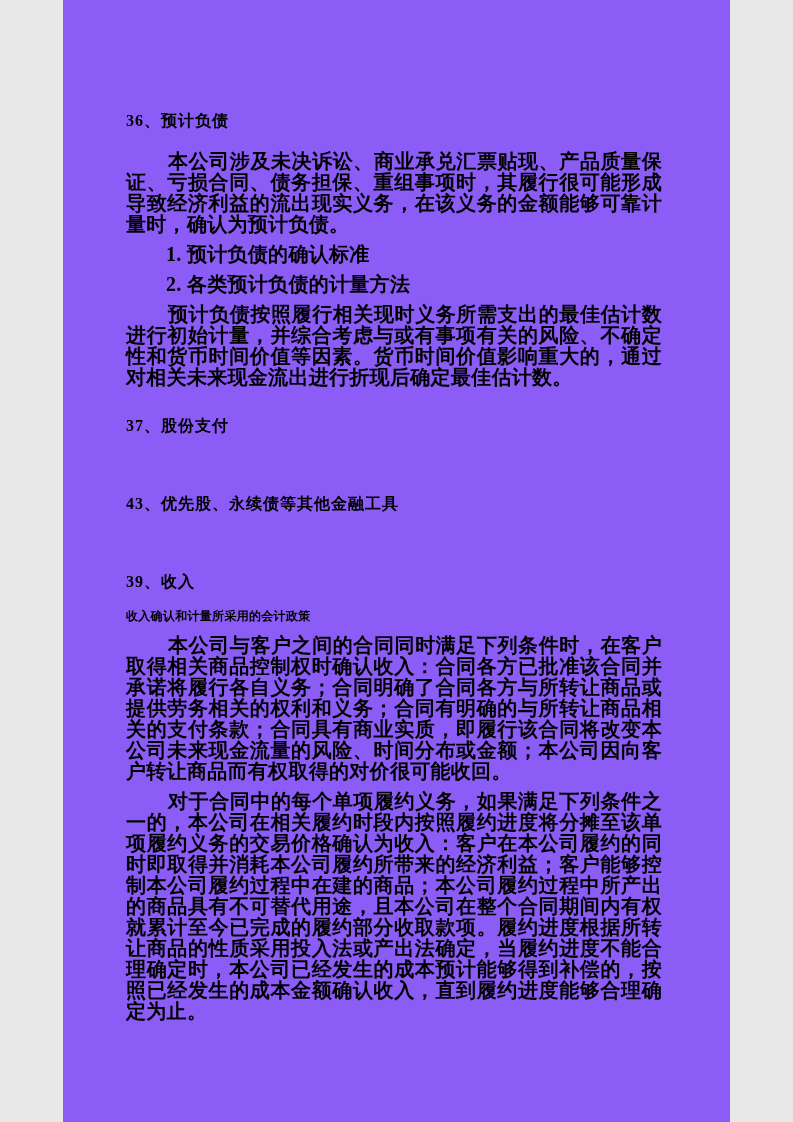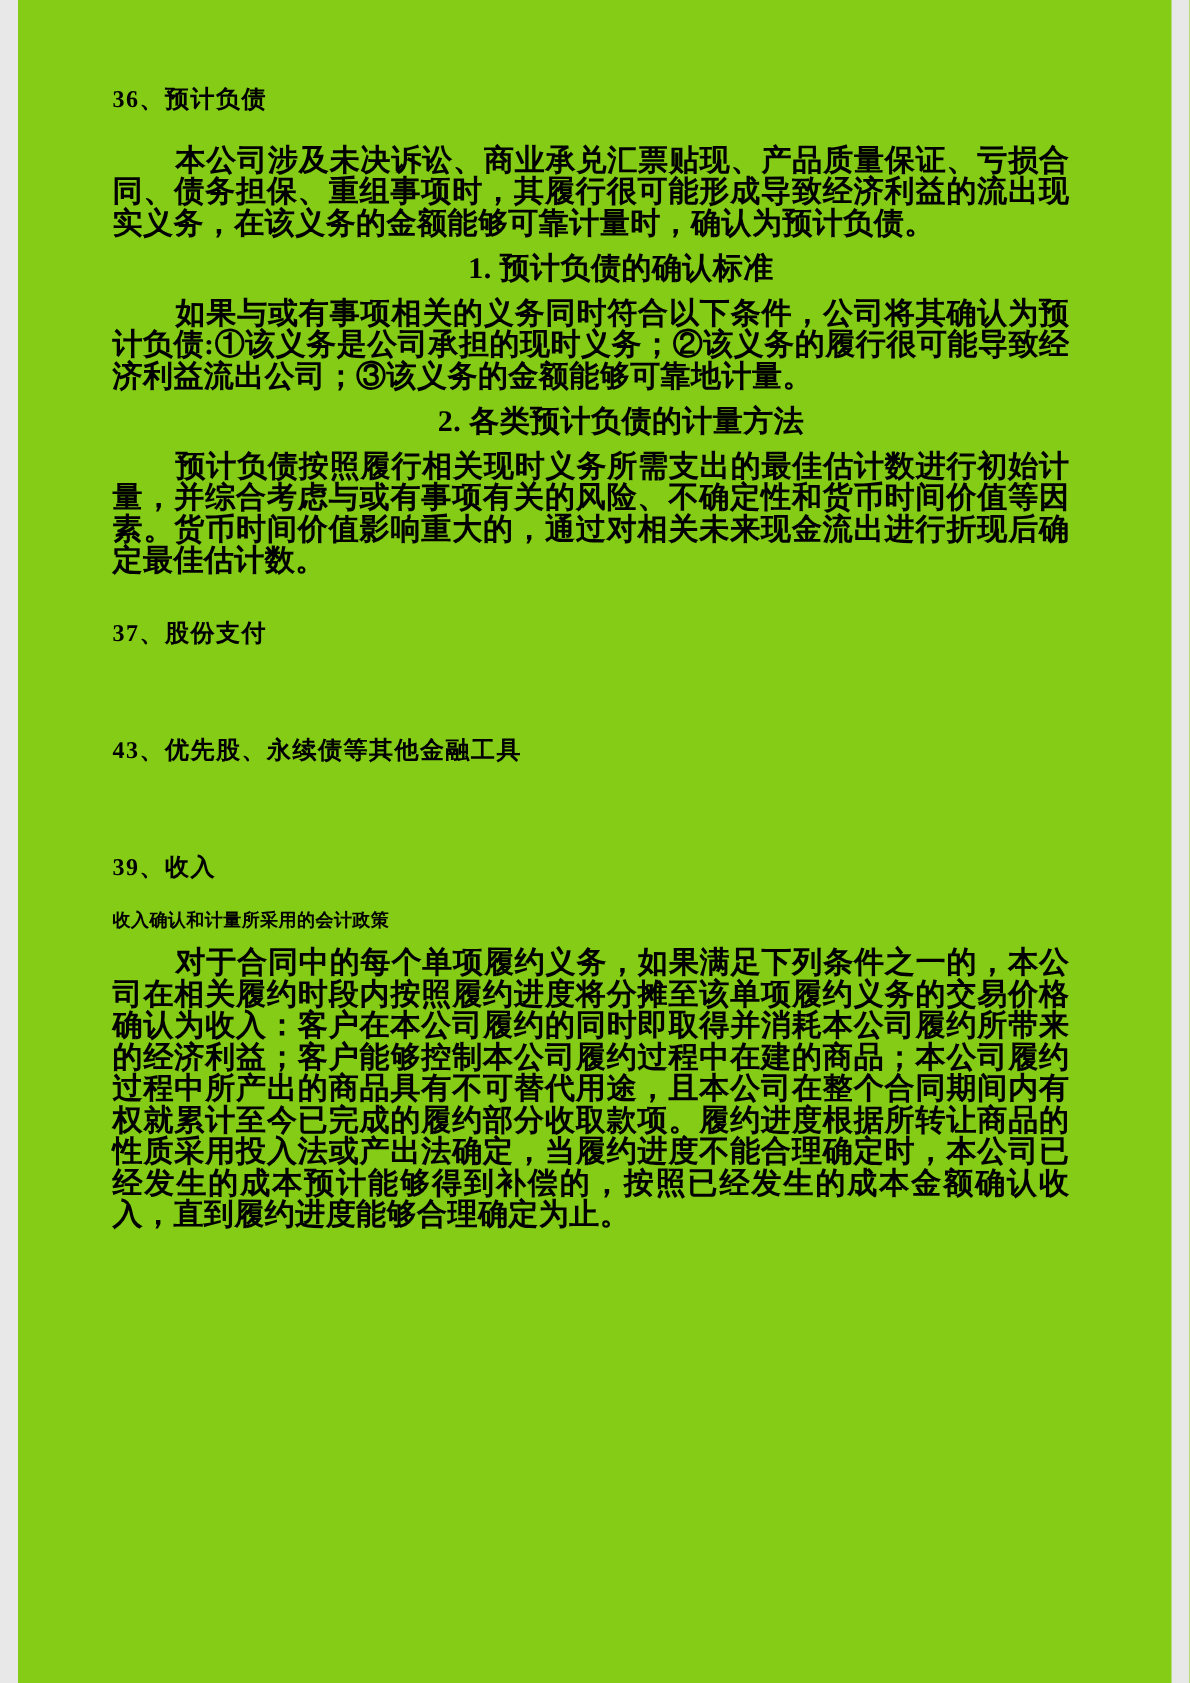--- a/index.html
+++ b/index.html
@@ -2,27 +2,27 @@
 <html><head>
 <meta charset="utf-8">
 <style>
   html, body { margin: 0; padding: 0; }
   body {
     background: #e8e8e8;
     font-family: "Liberation Serif", "DejaVu Serif", serif;
   }
   .page {
     position: relative;
-    width: 769px;
+    width: 667px;
     height: 1122px;
     margin: 0 auto;
-    background: #84cc16;
+    background: #8b5cf6;
     color: #000000;
     box-sizing: border-box;
-    padding: 57px 68px 40px 63px;
+    padding: 111px 68px 40px 63px;
     overflow: hidden;
   }
   .section-heading {
     font-size: 16px;
     line-height: 20px;
     font-weight: bold;
     letter-spacing: 1px;
     margin: 0 0 20px 0;
   }
   .heading-37 { margin: 28px 0 0 0; }
@@ -30,54 +30,54 @@
   .heading-39 { margin: 58px 0 0 0; }
   .para, .numbered-item {
     font-size: 20px;
     line-height: 21px;
     letter-spacing: 0.3px;
     text-align: justify;
     text-indent: 2.1em;
     margin: 0 0 9px 0;
     font-weight: bold;
   }
-  .numbered-item { text-indent: 2em; text-align: center; }
+  .numbered-item { text-indent: 2em; text-align: left; }
   .subtitle {
     font-size: 12px;
     line-height: 17px;
     letter-spacing: 0.3px;
     font-weight: bold;
     text-indent: 0;
     margin: 16px 0 10px 0;
   }
 </style>
 </head>
 <body>
 
 <div class="page">
 
   <h2 class="section-heading">36、预计负债</h2>
 
   <p class="para">本公司涉及未决诉讼、商业承兑汇票贴现、产品质量保证、亏损合同、债务担保、重组事项时，其履行很可能形成导致经济利益的流出现实义务，在该义务的金额能够可靠计量时，确认为预计负债。</p>
 
   <p class="numbered-item">1. 预计负债的确认标准</p>
 
-  <p class="para">如果与或有事项相关的义务同时符合以下条件，公司将其确认为预计负债:①该义务是公司承担的现时义务；②该义务的履行很可能导致经济利益流出公司；③该义务的金额能够可靠地计量。</p>
 
   <p class="numbered-item">2. 各类预计负债的计量方法</p>
 
   <p class="para">预计负债按照履行相关现时义务所需支出的最佳估计数进行初始计量，并综合考虑与或有事项有关的风险、不确定性和货币时间价值等因素。货币时间价值影响重大的，通过对相关未来现金流出进行折现后确定最佳估计数。</p>
 
 
 
   <h2 class="section-heading heading-37">37、股份支付</h2>
 
   <h2 class="section-heading heading-38">43、优先股、永续债等其他金融工具</h2>
 
   <h2 class="section-heading heading-39">39、收入</h2>
 
   <p class="subtitle">收入确认和计量所采用的会计政策</p>
 
+  <p class="para">本公司与客户之间的合同同时满足下列条件时，在客户取得相关商品控制权时确认收入：合同各方已批准该合同并承诺将履行各自义务；合同明确了合同各方与所转让商品或提供劳务相关的权利和义务；合同有明确的与所转让商品相关的支付条款；合同具有商业实质，即履行该合同将改变本公司未来现金流量的风险、时间分布或金额；本公司因向客户转让商品而有权取得的对价很可能收回。</p>
 
 
   <p class="para">对于合同中的每个单项履约义务，如果满足下列条件之一的，本公司在相关履约时段内按照履约进度将分摊至该单项履约义务的交易价格确认为收入：客户在本公司履约的同时即取得并消耗本公司履约所带来的经济利益；客户能够控制本公司履约过程中在建的商品；本公司履约过程中所产出的商品具有不可替代用途，且本公司在整个合同期间内有权就累计至今已完成的履约部分收取款项。履约进度根据所转让商品的性质采用投入法或产出法确定，当履约进度不能合理确定时，本公司已经发生的成本预计能够得到补偿的，按照已经发生的成本金额确认收入，直到履约进度能够合理确定为止。</p>
 
 </div>
 
 </body></html>

